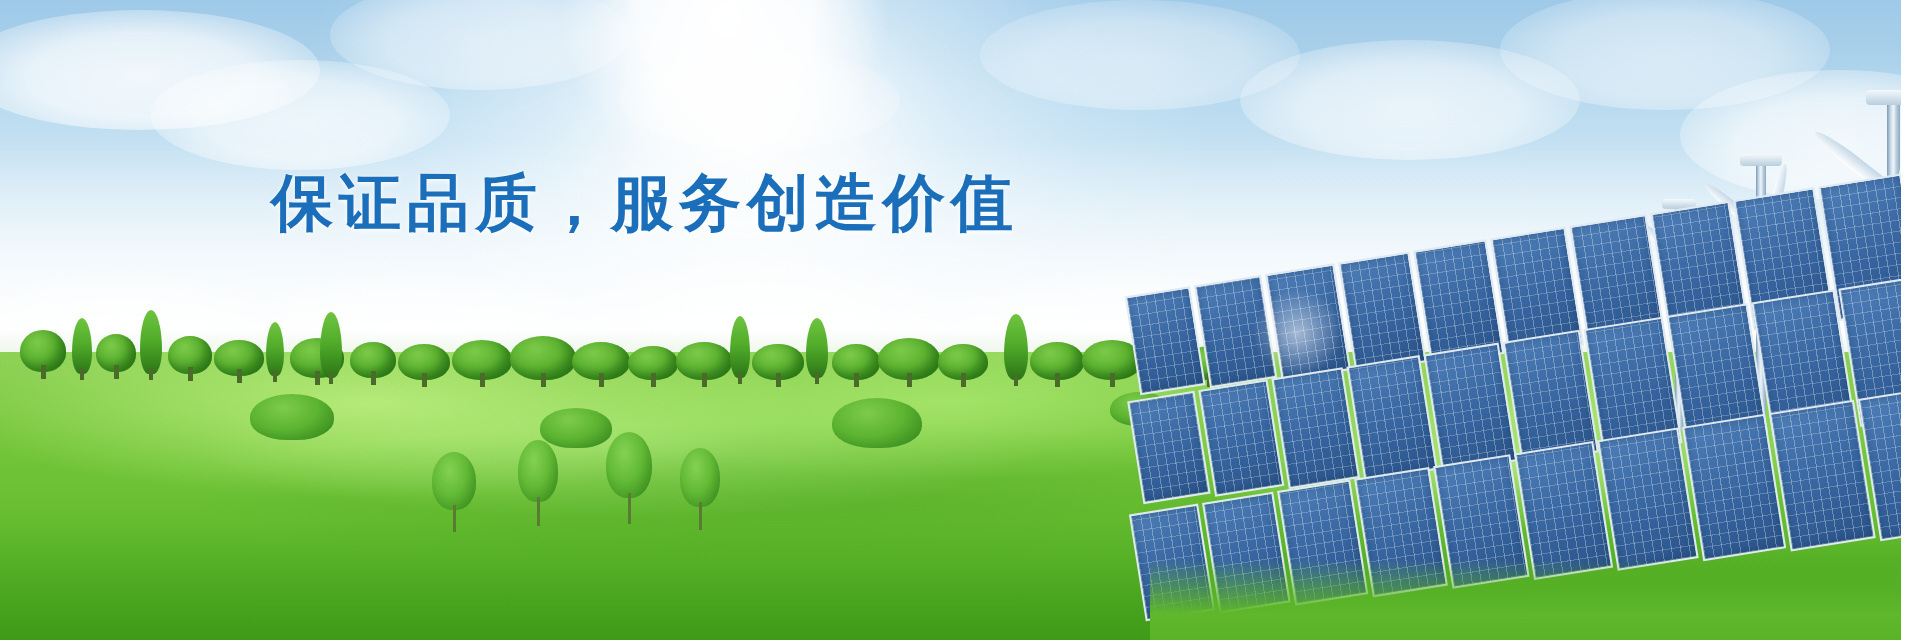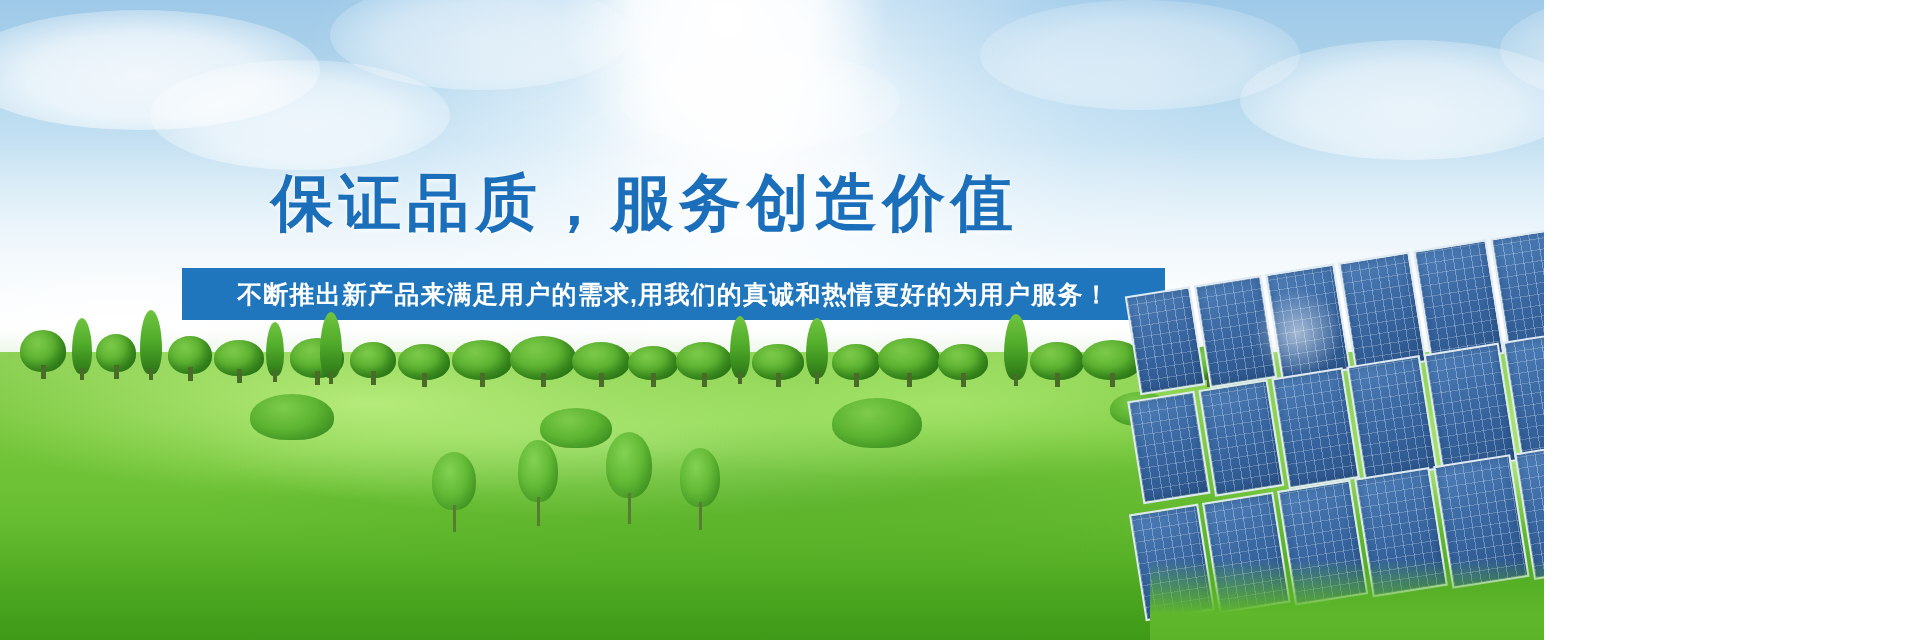--- a/index.html
+++ b/index.html
@@ -1,20 +1,20 @@
 <!DOCTYPE html>
 <html><head>
 <meta charset="utf-8">
 <style>
   html,body{margin:0;padding:0;background:#fff;}
   body{font-family:"Liberation Sans","DejaVu Sans",sans-serif;}
 
   #banner{
     position:relative;
-    width:1544px;height:640px;
+    width:1901px;height:640px;
     overflow:hidden;
     
     background:linear-gradient(180deg,
        #9ec9e8 0%, #a9d0ea 8%, #bcdcf0 18%,
        #d2e8f5 30%, #e6f2f9 42%, #f2f8fb 52%, #fbfdfe 60%);
   }
 
   
   #sun-glow{
     position:absolute;left:300px;top:-240px;width:900px;height:760px;
@@ -223,23 +223,20 @@
   <div class="cloud" style="left:980px;top:0px;width:320px;height:110px;opacity:.5"></div>
   <div class="cloud" style="left:1240px;top:40px;width:340px;height:120px;opacity:.7"></div>
   <div class="cloud" style="left:1500px;top:-10px;width:330px;height:120px;opacity:.55"></div>
   <div class="cloud" style="left:1680px;top:70px;width:320px;height:130px;opacity:.8"></div>
   <div class="cloud" style="left:620px;top:50px;width:280px;height:100px;opacity:.45"></div>
 
   <div id="cloud-bank"></div>
 
   <div id="headline">保证品质，服务创造价值</div>
 
-  <div id="subtitle-bar">
-    <span id="subtitle-text">不断推出新产品来满足用户的需求,用我们的真诚和热情更好的为用户服务！</span>
-  </div>
 
   <div id="treeline"></div>
 
   <div id="ground">
     <div class="hill" id="hill-a"></div>
     <div class="hill" id="hill-b"></div>
     <div class="hill" id="hill-c"></div>
     <div class="hill" id="hill-shadow"></div>
     <div id="ground-dark"></div>
   </div>

